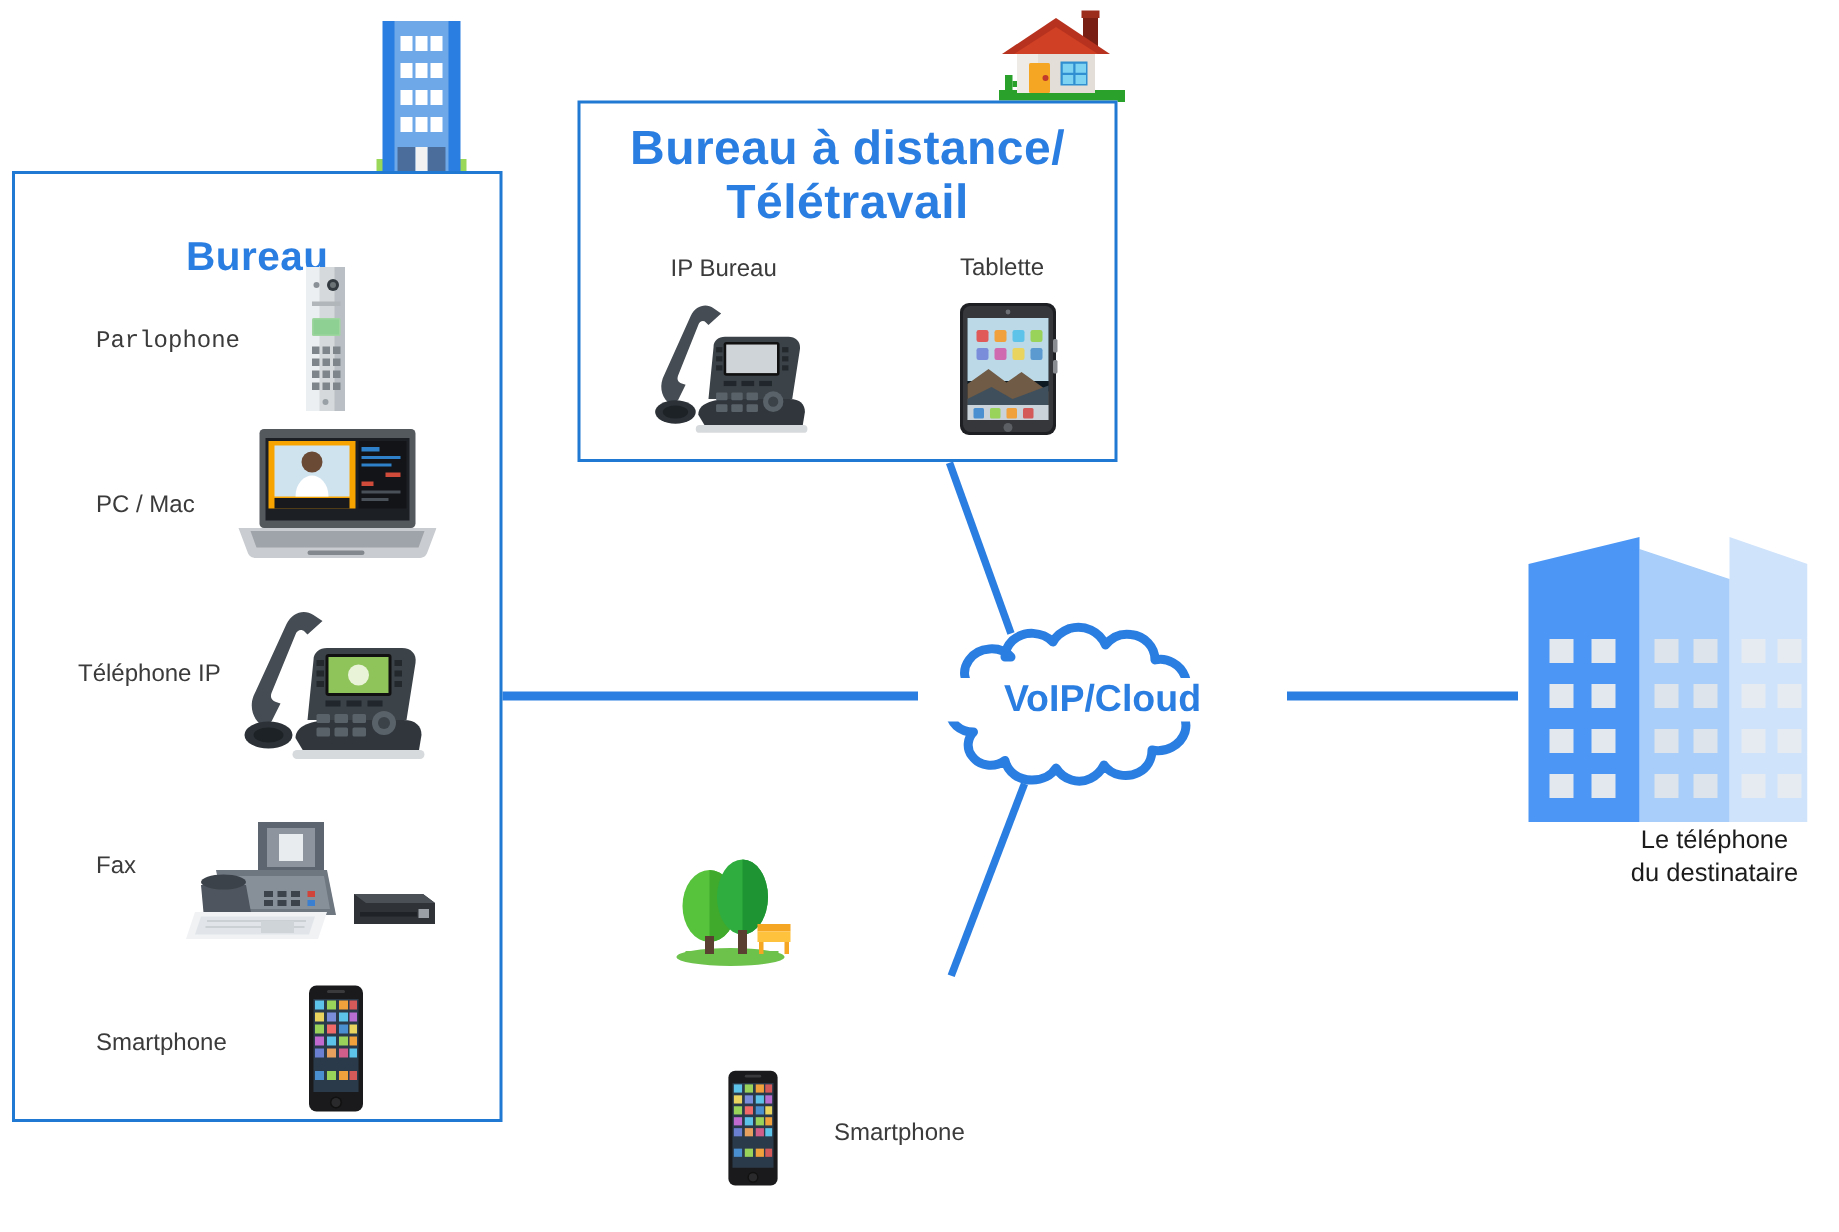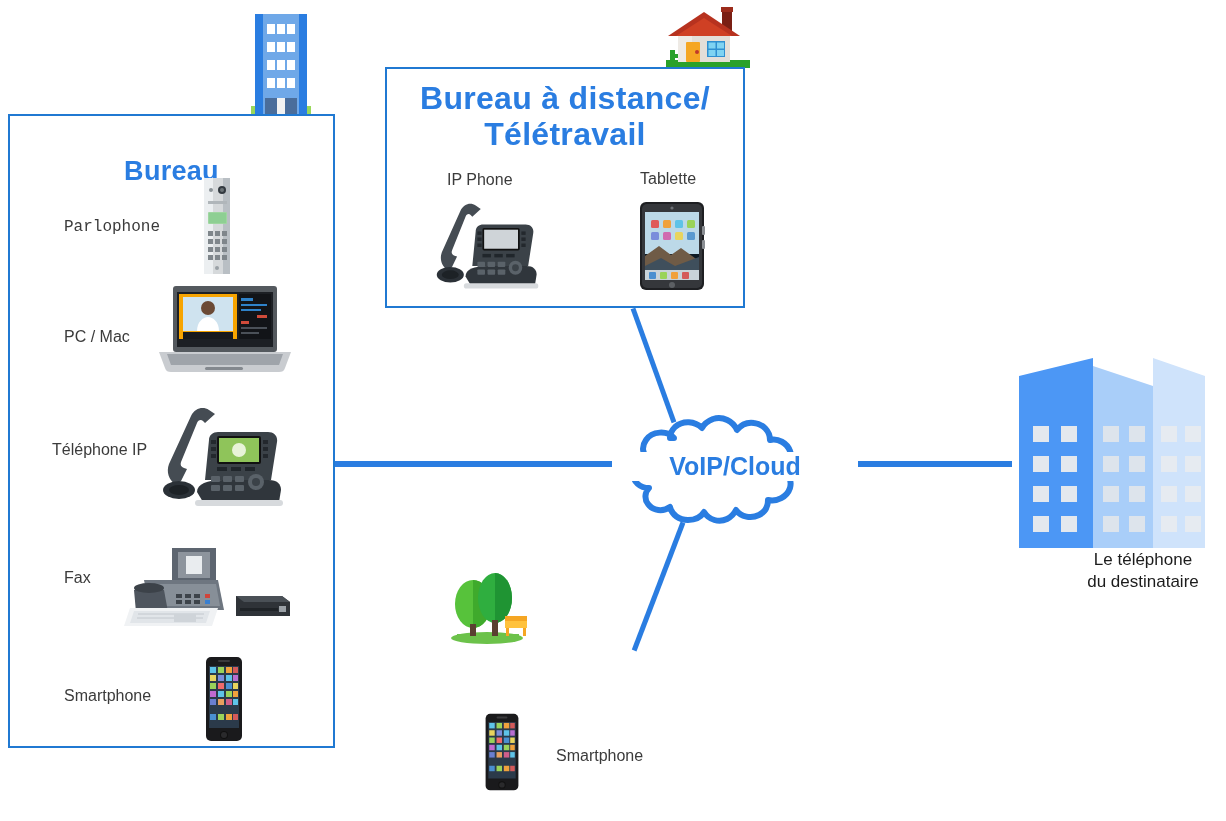--- a/index.html
+++ b/index.html
@@ -280,21 +280,21 @@
     </svg>
   </div>
 
   <div class="box" style="left:385px;top:67px;width:360px;height:241px;">
     <div class="box-title" style="top:12px;font-size:32px;">
       <span>Bureau à distance/</span><br>
       <span>Télétravail</span>
     </div>
   </div>
 
-  <div class="dev-label" style="left:447px;top:171px;">IP Phone</div>
+  <div class="dev-label" style="left:447px;top:171px;">IP Bureau</div>
   <div class="ico" style="left:430px;top:202px;">
     <svg width="110" height="90" viewBox="0 0 130 104" preserveAspectRatio="none">
       <path d="M42 86c0-8 10-12 26-12h46c8 0 12 4 12 10l-2 12H48z" fill="#30363c"></path>
       <path d="M54 34c0-5 4-8 9-8h50c6 0 10 4 9 10l-6 38H50z" fill="#3b4248"></path>
       <rect x="62" y="30" width="44" height="26" rx="2" fill="#111"></rect>
       <rect x="64" y="32" width="40" height="22" fill="#cfd4d8"></rect>
       <g fill="#23282d">
         <rect x="56" y="34" width="5" height="4"></rect>
           <rect x="56" y="41" width="5" height="4"></rect>
           <rect x="56" y="48" width="5" height="4"></rect>

